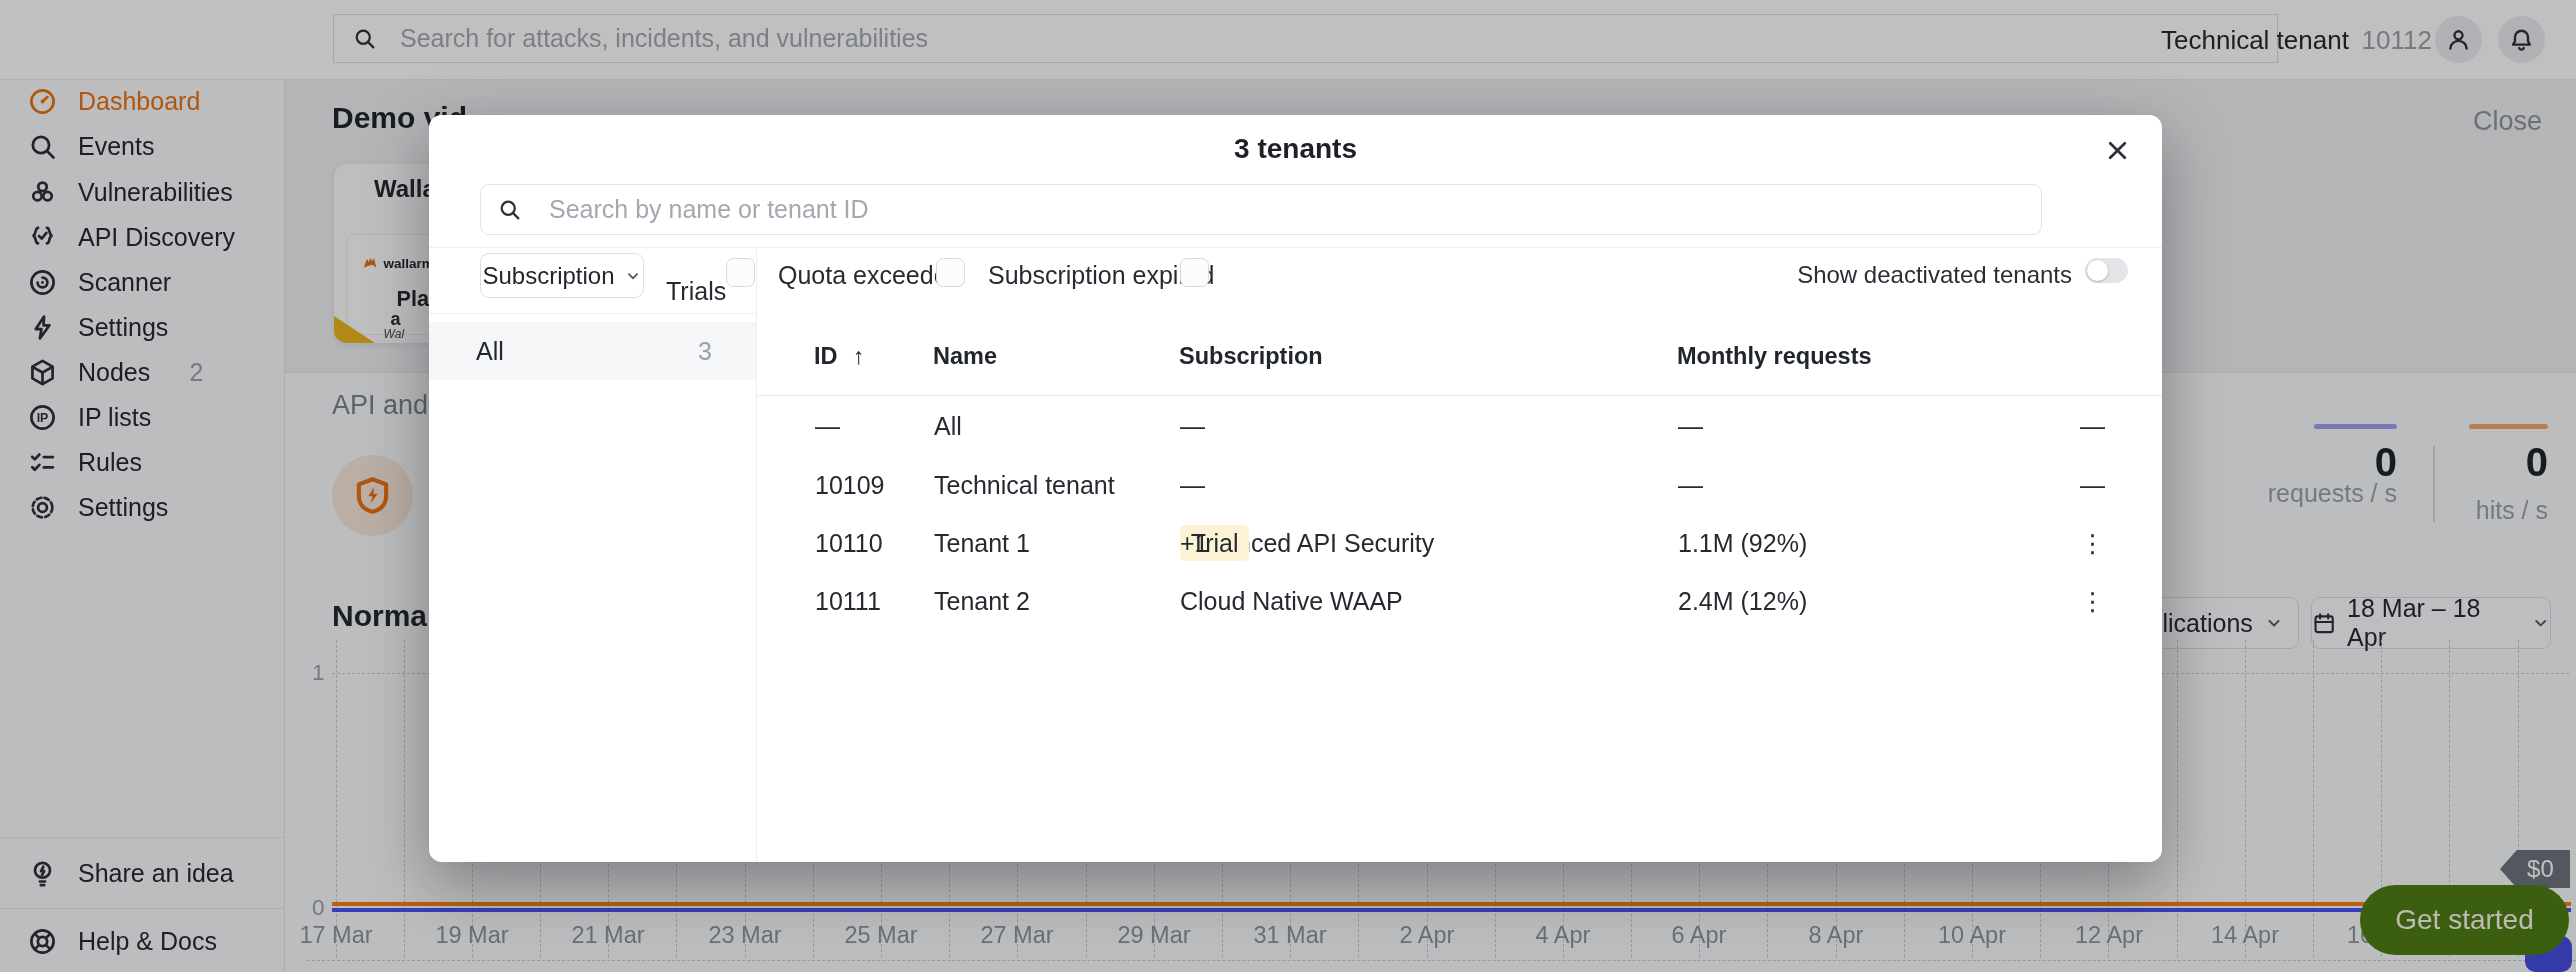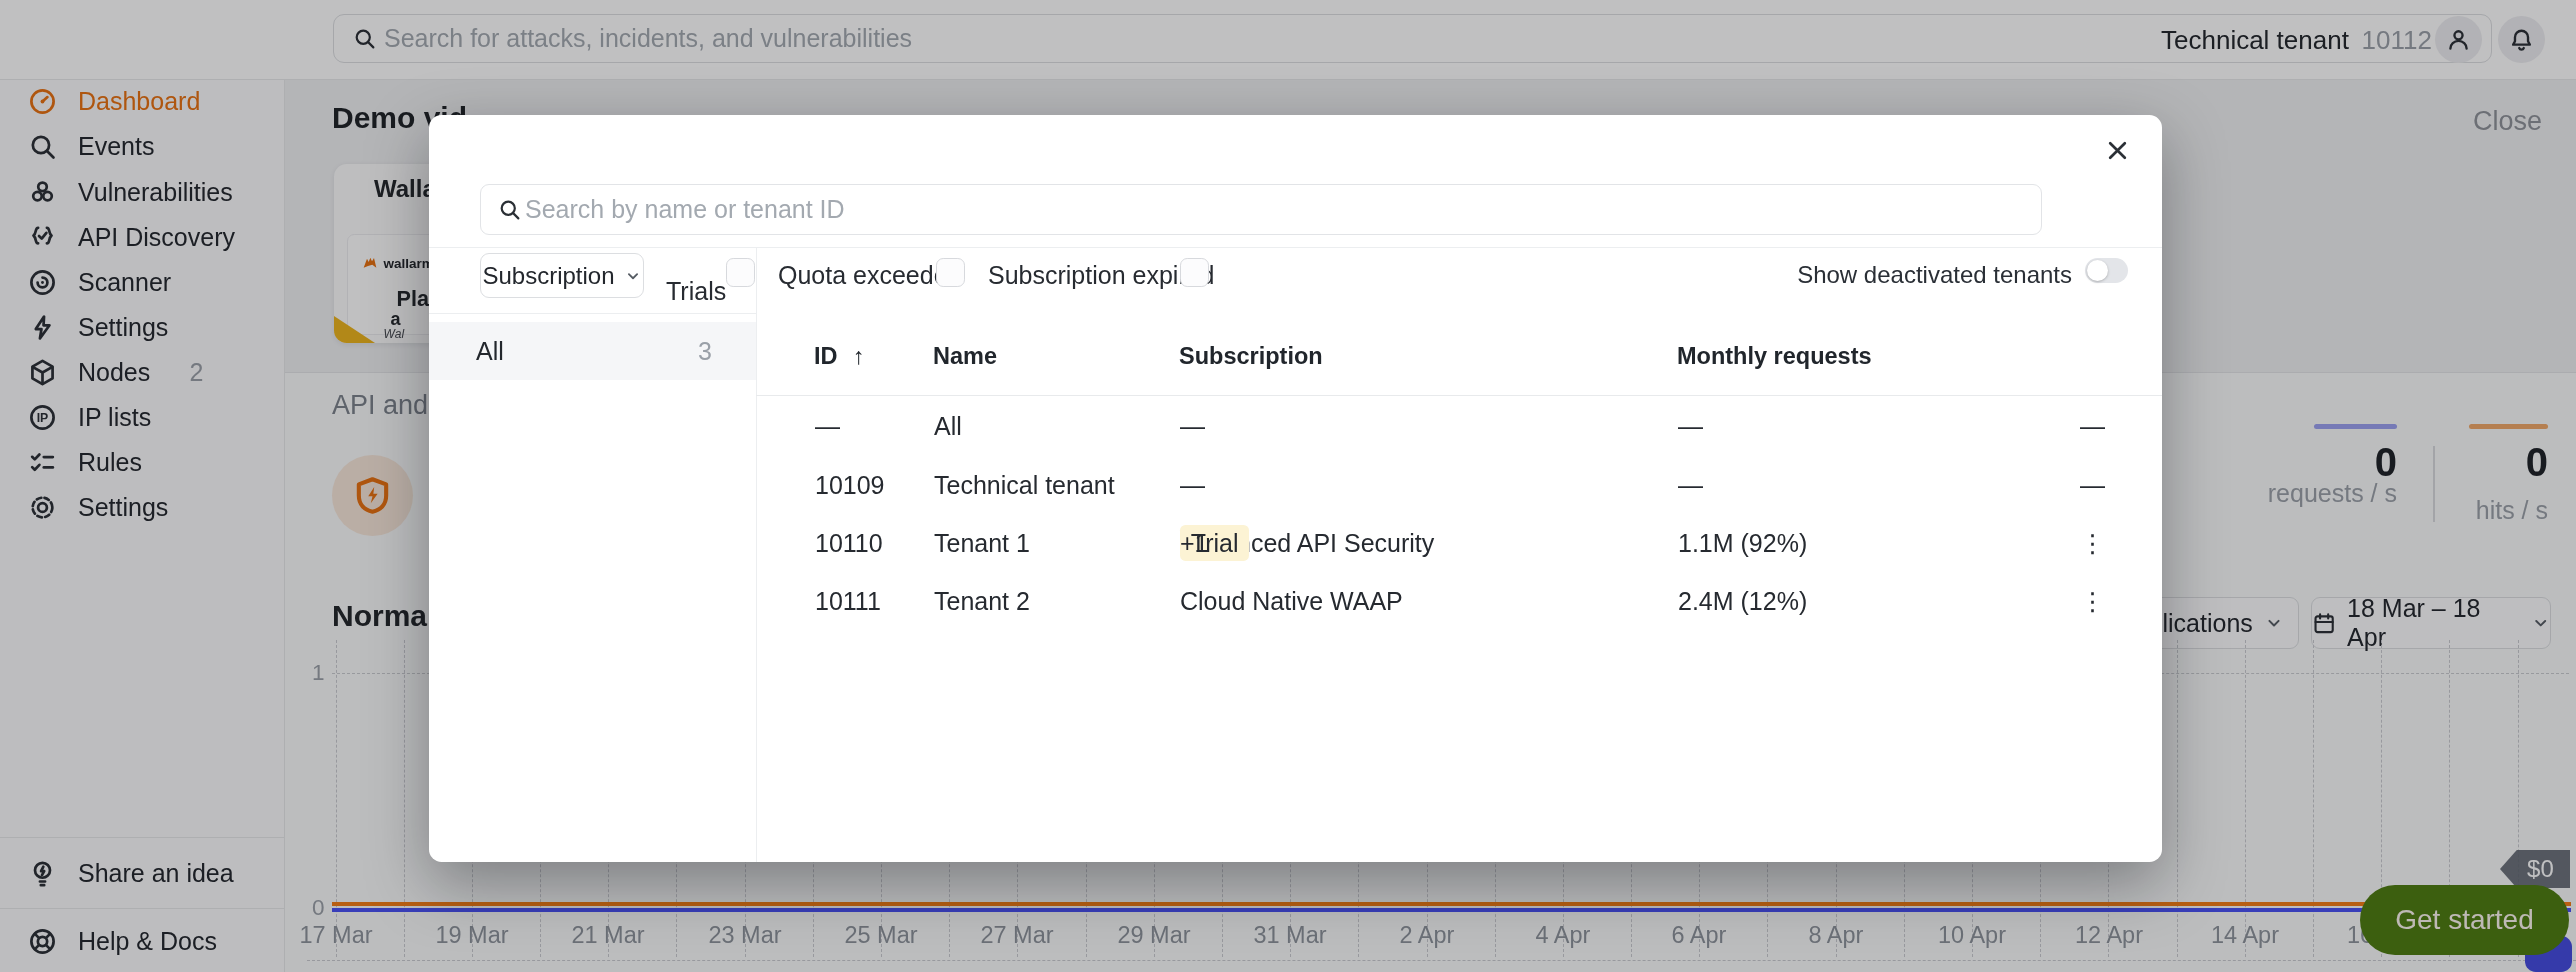--- a/index.html
+++ b/index.html
@@ -5,22 +5,22 @@
   html,body{margin:0;padding:0;background:#888;}
   #stage{position:relative;width:2576px;height:972px;overflow:hidden;
          font-family:"Liberation Sans",sans-serif;background:#eff0f2;
          -webkit-font-smoothing:antialiased;}
   .abs{position:absolute;}
   svg{display:block;}
   .ico{stroke:#2a2f35;fill:none;stroke-width:2.1;stroke-linecap:round;stroke-linejoin:round;}
 
   
   #topbar{left:0;top:0;width:2576px;height:79px;background:#ffffff;border-bottom:0.9px solid #e7e8ea;}
-  #top-search{left:333px;top:14.4px;width:2159px;height:49px;border:0.9px solid #dcdee1;border-radius:11px;
-              background:#fff;display:flex;align-items:center;padding:0 0 0 18px;box-sizing:border-box;gap:5px;}
+  #top-search{left:333px;top:14.4px;width:1945px;height:49px;border:0.9px solid #dcdee1;border-radius:0;
+              background:#fff;display:flex;align-items:center;padding:0 0 0 18px;box-sizing:border-box;gap:21px;}
   #top-search input{border:none;outline:none;flex:1;font-size:25px;color:#22262c;background:transparent;
                     font-family:"Liberation Sans",sans-serif;}
   #top-search input::placeholder{color:#a3a9b0;}
   #tenant-switcher{left:2161px;top:20px;height:40px;display:flex;align-items:center;gap:12.6px;cursor:pointer;}
   #tenant-switcher .tname{font-size:26px;color:#22262c;}
   #tenant-switcher .tid{font-size:26px;color:#9aa0a8;}
   .roundbtn{width:47px;height:47px;border-radius:50%;background:#ededf0;display:flex;align-items:center;justify-content:center;}
 
   
   #sidebar{left:0;top:0;width:285px;height:972px;background:#fbfbfc;border-right:0.9px solid #e7e8ea;box-sizing:border-box;}
@@ -82,21 +82,21 @@
   #get-started{left:2360px;top:885px;width:209px;height:70px;background:#4d7c0f;border-radius:35px;
                display:flex;align-items:center;justify-content:center;font-size:28px;color:#fdf6ef;cursor:pointer;}
 
   
   #overlay{left:0;top:0;width:2576px;height:972px;background:rgba(10,11,14,.26);z-index:10;}
   #modal{left:429px;top:115px;width:1733px;height:747px;background:#ffffff;border-radius:12.6px;z-index:20;
          box-shadow:0 21.6px 63px rgba(10,12,16,.35);}
   #modal-title{left:0;top:18px;width:1733px;text-align:center;font-size:28px;font-weight:700;color:#1d2127;}
   #modal-close{left:1665px;top:14.4px;width:47px;height:43px;display:flex;align-items:center;justify-content:center;cursor:pointer;}
   #modal-search{left:51px;top:69px;width:1562px;height:51px;border:0.9px solid #e2e4e7;border-radius:9px;box-sizing:border-box;
-                display:flex;align-items:center;gap:1px;padding-left:16px;}
+                display:flex;align-items:center;gap:25px;padding-left:16px;}
   #modal-search input{border:none;outline:none;flex:1;font-size:25px;color:#22262c;background:transparent;font-family:"Liberation Sans",sans-serif;}
   #modal-search input::placeholder{color:#a3a9b0;}
   .mdiv{background:#eceef0;}
   #filt-sub-btn{left:51px;top:138px;width:164px;height:45px;border:0.9px solid #dcdee1;border-radius:9px;box-sizing:border-box;
                 display:flex;align-items:center;justify-content:center;gap:9px;font-size:24px;color:#23272d;cursor:pointer;}
   .filt-label{font-size:25px;color:#272b31;}
   .checkbox{width:29px;height:29px;border:1.8px solid #d7d9dd;border-radius:7.2px;background:#fcfcfd;box-sizing:border-box;cursor:pointer;}
   #toggle{left:1656px;top:143px;width:43px;height:25px;border-radius:12.6px;background:#e3e5e9;cursor:pointer;}
   #toggle .knob{position:absolute;left:1.8px;top:1.8px;width:21.6px;height:21.6px;border-radius:50%;background:#fff;box-shadow:0 0.9px 2.7px rgba(0,0,0,.25);}
   #all-row{left:0;top:207px;width:327px;height:58px;background:#f5f6f8;display:flex;align-items:center;cursor:pointer;}
@@ -392,20 +392,21 @@
   <div id="line-requests" class="abs"></div>
   <div id="axis-bottom" class="abs"></div>
 
   <div id="price-badge" class="abs">$0</div>
   <div id="chat-widget" class="abs"></div>
   <div id="get-started" class="abs">Get started</div>
 
   <div id="overlay" class="abs"></div>
 
   <div id="modal" class="abs">
+    <div id="modal-title" class="abs">3 tenants</div>
     <div id="modal-close" class="abs">
       <svg width="27" height="27" viewBox="0 0 24 24">
           <path d="M5.5 5.5 L18.5 18.5 M18.5 5.5 L5.5 18.5" stroke="#2b3036" stroke-width="2.4" stroke-linecap="round"></path>
         </svg>
     </div>
 
     <div id="modal-search" class="abs">
       <svg width="25" height="25" viewBox="0 0 24 24">
           <g class="ico" stroke="#8b9198">
             <circle cx="10.8" cy="10.8" r="6.3"></circle>

